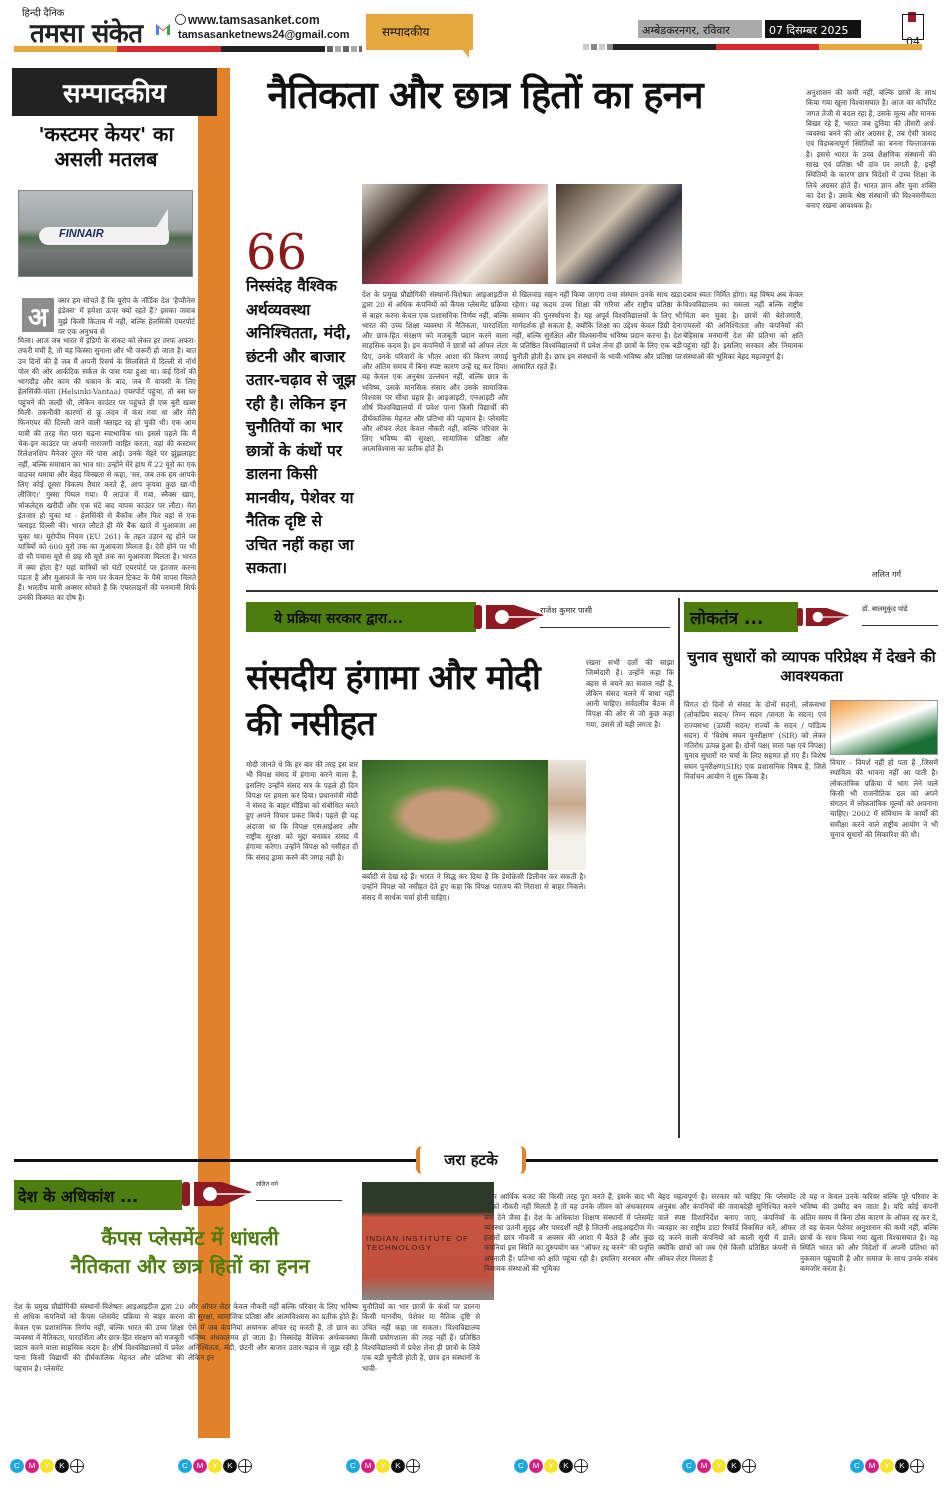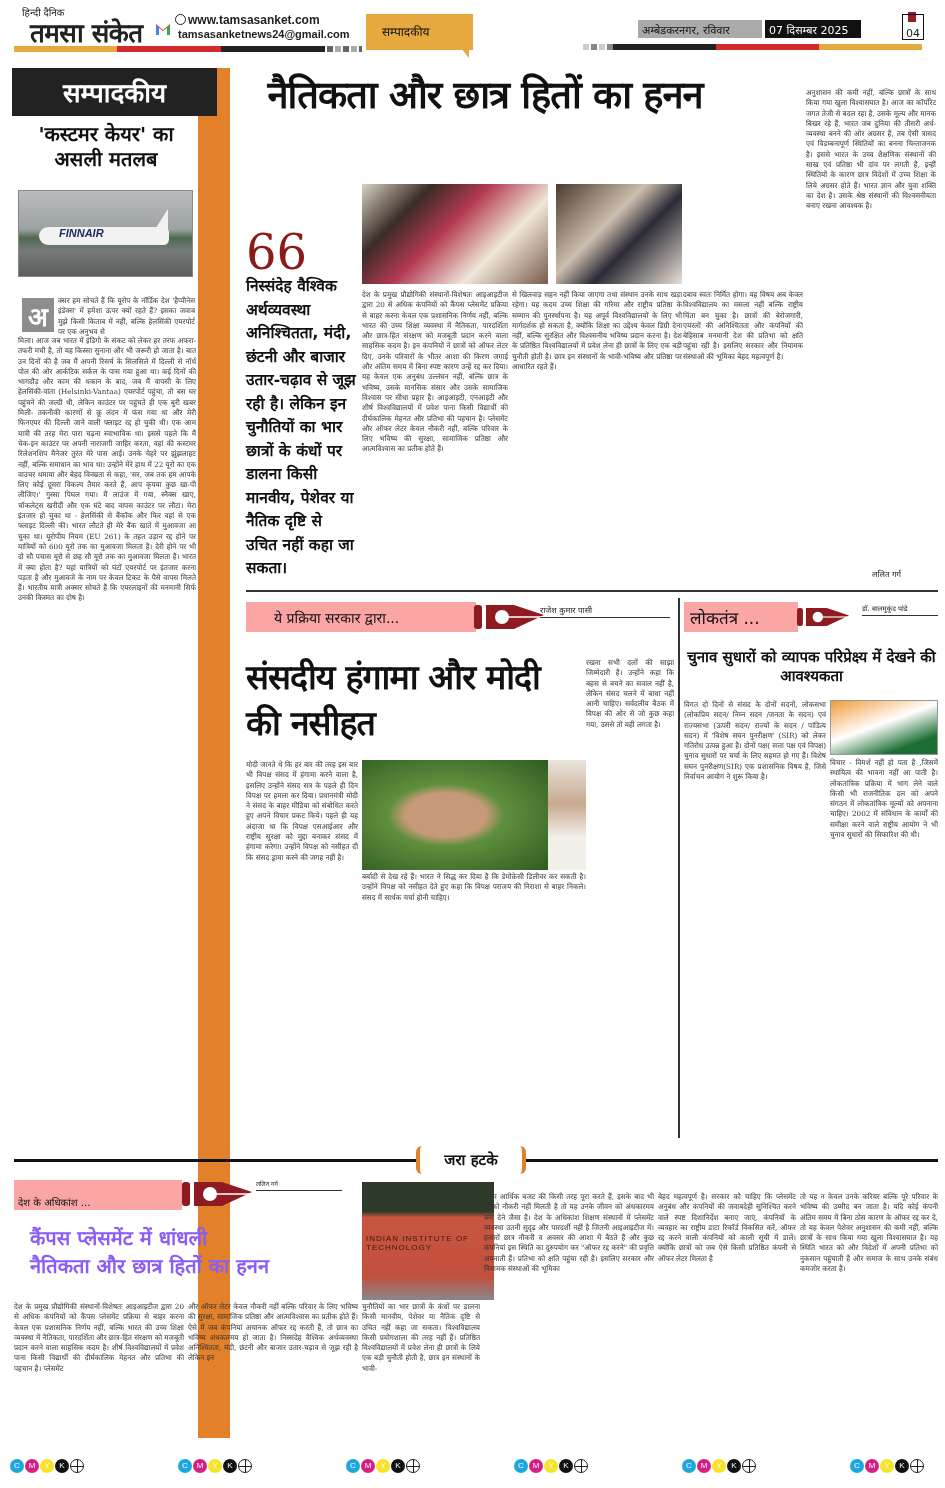--- a/index.html
+++ b/index.html
@@ -9,21 +9,21 @@
 .masthead-title{left:30px;top:14px;font-family:"DejaVu Sans",sans-serif;font-size:26px;font-weight:bold;letter-spacing:-0.5px}
 .mail-icon{left:155px;top:22px;width:16px;height:14px}
 .web-row{left:175px;top:13px;font-family:"Liberation Sans",sans-serif;font-size:12px;font-weight:bold}
 .mail-row{left:178px;top:28px;font-family:"Liberation Sans",sans-serif;font-size:11px;font-weight:bold}
 .globe-icon{display:inline-block;width:11px;height:11px;border:1.5px solid #222;border-radius:50%;vertical-align:-1px;margin-right:2px}
 .bar{height:6px;top:46px}
 .section-tab{left:366px;top:14px;width:107px;height:36px;background:#e6a940;font-family:"DejaVu Sans",sans-serif;font-size:12px;color:#111;padding:9px 0 0 16px}
 .section-tab-notch{left:461px;top:48px;width:0;height:0;border-left:8px solid transparent;border-right:0;border-top:10px solid #e6a940}
 .place-box{left:638px;top:20px;width:124px;height:18px;background:#aaa;font-family:"DejaVu Sans",sans-serif;font-size:11px;color:#111;padding:2px 4px}
 .date-box{left:765px;top:20px;width:96px;height:18px;background:#111;color:#fff;font-family:"DejaVu Sans",sans-serif;font-size:11px;padding:2px 4px}
-.page-num{left:902px;top:14px;width:22px;height:26px;border:1.5px solid #111;font-family:"DejaVu Sans",sans-serif;font-size:11px;text-align:center;padding-top:12px}
+.page-num{left:902px;top:14px;width:22px;height:26px;border:1.5px solid #111;font-family:"DejaVu Sans",sans-serif;font-size:11px;text-align:center;padding-top:20px}
 .page-flag{left:908px;top:12px;width:8px;height:10px;background:#9b1b2a}
 .editorial-box{left:12px;top:68px;width:205px;height:48px;background:#222;color:#fff;font-family:"DejaVu Sans",sans-serif;font-size:26px;font-weight:bold;text-align:center;padding-top:6px}
 .orange-strip{left:198px;top:68px;width:32px;height:1370px;background:#e2812a}
 .gray-strip{left:218px;top:68px;width:12px;height:1370px;background:#8a8a8a}
 .left-headline{left:16px;top:122px;width:180px;font-family:"DejaVu Sans",sans-serif;font-size:20px;font-weight:bold;text-align:center;line-height:25px;color:#111}
 .plane-img{left:18px;top:190px;width:175px;height:87px;border:1px solid #888;background:linear-gradient(#b8bcbe 0%,#9da2a3 45%,#4f6a4e 55%,#767a78 70%,#5a5e5e 100%);overflow:hidden}
 .plane-body{position:absolute;left:20px;top:36px;width:130px;height:18px;background:#f2f2f2;border-radius:10px 6px 6px 10px}
 .plane-text{position:absolute;left:40px;top:36px;font-family:"Liberation Sans",sans-serif;font-size:11px;font-style:italic;font-weight:bold;color:#1a2a5a}
 .plane-tail{position:absolute;left:135px;top:18px;width:0;height:0;border-left:14px solid transparent;border-bottom:22px solid #f2f2f2}
 .dropcap{left:22px;top:298px;width:32px;height:34px;background:#8d8d8d;color:#fff;font-family:"DejaVu Sans",sans-serif;font-size:26px;font-weight:bold;text-align:center}
@@ -35,36 +35,36 @@
 .pull-quote{left:246px;top:275px;width:110px;font-family:"DejaVu Sans",sans-serif;font-size:15.5px;font-weight:bold;line-height:23.5px;color:#111}
 .pull-underline{left:246px;top:590px;width:110px;height:1.5px;background:#333}
 .students-img{left:362px;top:184px;width:186px;height:100px;background:linear-gradient(135deg,#d8d2c4 0%,#3a2b25 25%,#b23a52 45%,#efe7da 70%,#7a5a4c 100%)}
 .students2-img{left:556px;top:184px;width:126px;height:100px;background:linear-gradient(135deg,#4a3a30 0%,#cdbfae 40%,#2b2a35 60%,#e9e0d5 100%)}
 .mid-text1{left:362px;top:290px;width:146px;height:295px}
 .mid-text2{left:512px;top:290px;width:170px;height:295px}
 .mid-text3{left:683px;top:290px;width:120px;height:295px}
 .right-col-text{left:806px;top:88px;width:130px;height:450px}
 .byline-lalit{left:872px;top:568px;font-family:"DejaVu Sans",sans-serif;font-size:8px;color:#222}
 .hr{height:1.5px;background:#333}
-.tag-box{background:#fca5a5;font-family:"DejaVu Sans",sans-serif;font-weight:normal;color:#111}
+.tag-box{background:#4d7c0f;font-family:"DejaVu Sans",sans-serif;font-weight:bold;color:#111}
 .pen-nib{width:86px;height:28px}
-.byline{font-family:"DejaVu Sans",sans-serif;font-size:8px;color:#222;border-bottom:1px solid #333;padding-bottom:2px}
+.byline{font-family:"DejaVu Sans",sans-serif;font-size:8px;color:#222;border-bottom:1px solid #333;padding-bottom:12px}
 .parliament-headline{left:246px;top:654px;width:320px;font-family:"DejaVu Sans",sans-serif;font-size:34px;font-weight:bold;line-height:46px;color:#111;letter-spacing:-1px}
 .parl-img{left:362px;top:760px;width:186px;height:110px;background:radial-gradient(ellipse at 45% 50%,#c69a78 0%,#c69a78 28%,#5f8f3d 40%,#2e5c22 100%)}
 .modi-img{left:548px;top:760px;width:38px;height:110px;background:linear-gradient(#e9e4dc,#c8a98f 40%,#f3efe9 70%)}
 .par-text1{left:246px;top:760px;width:112px;height:385px}
 .par-text2{left:362px;top:872px;width:224px;height:275px}
 .par-text3{left:586px;top:658px;width:88px;height:487px}
 .vote-headline{left:684px;top:648px;width:255px;font-family:"DejaVu Sans",sans-serif;font-size:15px;font-weight:bold;line-height:19px;text-align:center;color:#111}
 .vote-img{left:830px;top:700px;width:108px;height:55px;background:linear-gradient(160deg,#f29b3a 0%,#ffffff 45%,#1c6e34 80%);border:1px solid #999}
 .vote-text1{left:684px;top:700px;width:142px;height:440px}
 .vote-text2{left:830px;top:758px;width:108px;height:382px}
 .vline{width:1.5px;background:#333}
 .zara-label{left:416px;top:1146px;width:110px;height:28px;border-left:4px solid #e2812a;border-right:4px solid #e2812a;border-radius:6px;font-family:"DejaVu Sans",sans-serif;font-size:15px;font-weight:bold;text-align:center;padding-top:3px;background:#fff;color:#111}
-.bottom-headline{left:30px;top:1224px;width:320px;font-family:"DejaVu Sans",sans-serif;font-size:20px;font-weight:bold;line-height:28px;color:#8b5cf6}
+.bottom-headline{left:30px;top:1224px;width:320px;font-family:"DejaVu Sans",sans-serif;font-size:20px;font-weight:bold;line-height:28px;text-align:center;color:#4d7c0f}
 .iit-img{left:362px;top:1182px;width:132px;height:118px;background:linear-gradient(#2f3b2a 0%,#2f3b2a 25%,#c8553f 30%,#c1503d 80%,#888 100%);overflow:hidden}
 .iit-text{position:absolute;left:4px;top:52px;font-family:"Liberation Sans",sans-serif;font-size:8px;color:#3a1a12;letter-spacing:1px}
 .bot-text{top:1302px;height:135px}
 .bt1{left:14px;width:170px}
 .bt2{left:188px;width:170px}
 .bt3{left:362px;top:1302px;width:118px}
 .bt4{left:484px;top:1192px;width:170px;height:245px}
 .bt5{left:658px;top:1192px;width:138px;height:245px}
 .bt6{left:800px;top:1192px;width:138px;height:245px}
 .cmyk{top:1458px;height:16px;display:flex;gap:1px;align-items:center}
@@ -153,21 +153,21 @@
 </svg>
 <div class="abs byline" style="left:862px;top:604px;width:76px;font-size:7px">डॉ. बालमुकुंद पांडे</div>
 <div class="abs vote-headline">चुनाव सुधारों को व्यापक परिप्रेक्ष्य में देखने की आवश्यकता</div>
 <div class="abs vote-img"></div>
 <div class="abs body-text vote-text1">विगत दो दिनों से संसद के दोनों सदनों, लोकसभा (लोकप्रिय सदन/ निम्न सदन /जनता के सदन) एवं राज्यसभा (ऊपरी सदन/ राज्यों के सदन / पांडित्य सदन) में 'विशेष सघन पुनरीक्षण' (SIR) को लेकर गतिरोध उत्पन्न हुआ है। दोनों पक्ष( सत्ता पक्ष एवं विपक्ष) चुनाव सुधारों पर चर्चा के लिए सहमत हो गए हैं। विशेष सघन पुनरीक्षण(SIR) एक प्रशासनिक विषय है, जिसे निर्वाचन आयोग ने शुरू किया है।</div>
 <div class="abs body-text vote-text2">विचार - विमर्श नहीं हो पता है ,जिसमें स्थायित्व की भावना नहीं आ पाती है। लोकतांत्रिक प्रक्रिया में भाग लेने वाले किसी भी राजनीतिक दल को अपने संगठन में लोकतांत्रिक मूल्यों को अपनाना चाहिए। 2002 में संविधान के कार्यों की समीक्षा करने वाले राष्ट्रीय आयोग ने भी चुनाव सुधारों की सिफारिश की थी।</div>
 
 <div class="abs hr" style="left:14px;top:1159px;width:924px;height:3px;background:#111"></div>
 <div class="abs zara-label">जरा हटके</div>
 
-<div class="abs tag-box" style="left:14px;top:1180px;width:168px;height:30px;font-size:10px;padding:15px 0 0 4px">देश के अधिकांश ...</div>
+<div class="abs tag-box" style="left:14px;top:1180px;width:168px;height:30px;font-size:16px;padding:5px 0 0 4px">देश के अधिकांश ...</div>
 <svg class="abs pen-nib" style="left:182px;top:1180px" viewBox="0 0 86 28">
   <rect x="0" y="2" width="8" height="24" rx="3" fill="#8e1b22"></rect>
   <path d="M12 2 L40 2 L70 12 L40 26 L12 26 Z" fill="#8e1b22"></path>
   <circle cx="28" cy="14" r="7" fill="#fff"></circle>
     <line x1="28" y1="14" x2="68" y2="14" stroke="#fff" stroke-width="1.5"></line>
 </svg>
 <div class="abs byline" style="left:256px;top:1180px;width:86px;font-size:6px">ललित गर्ग</div>
 <div class="abs bottom-headline">
   <div>कैंपस प्लेसमेंट में धांधली</div>
   <div>नैतिकता और छात्र हितों का हनन</div>

